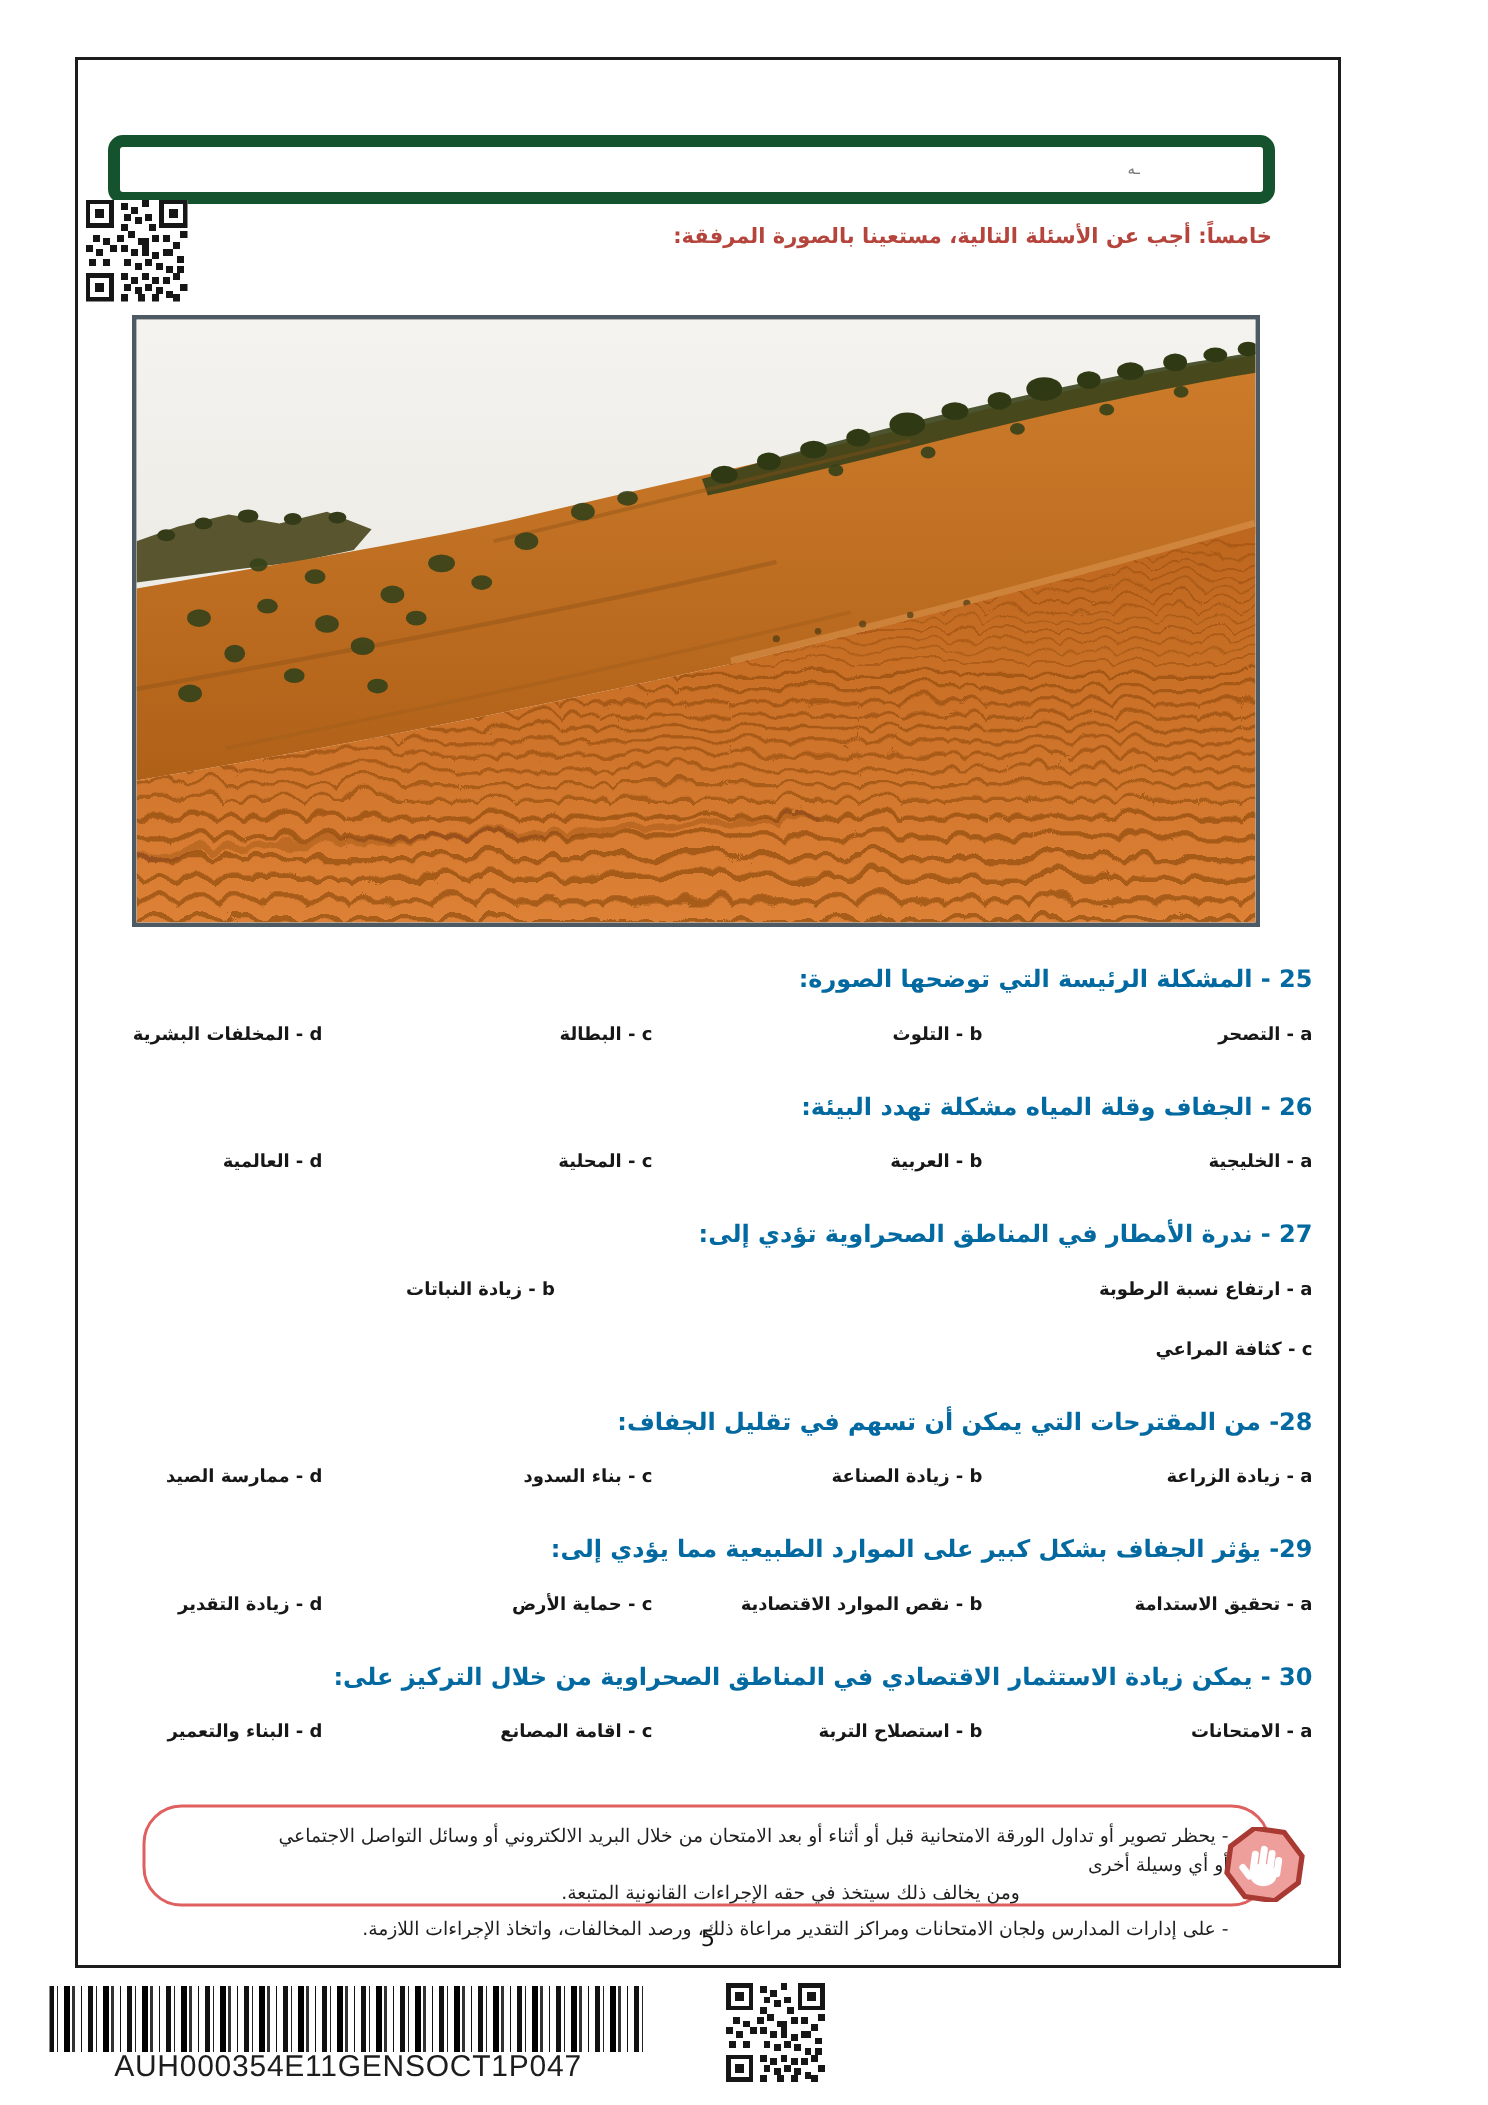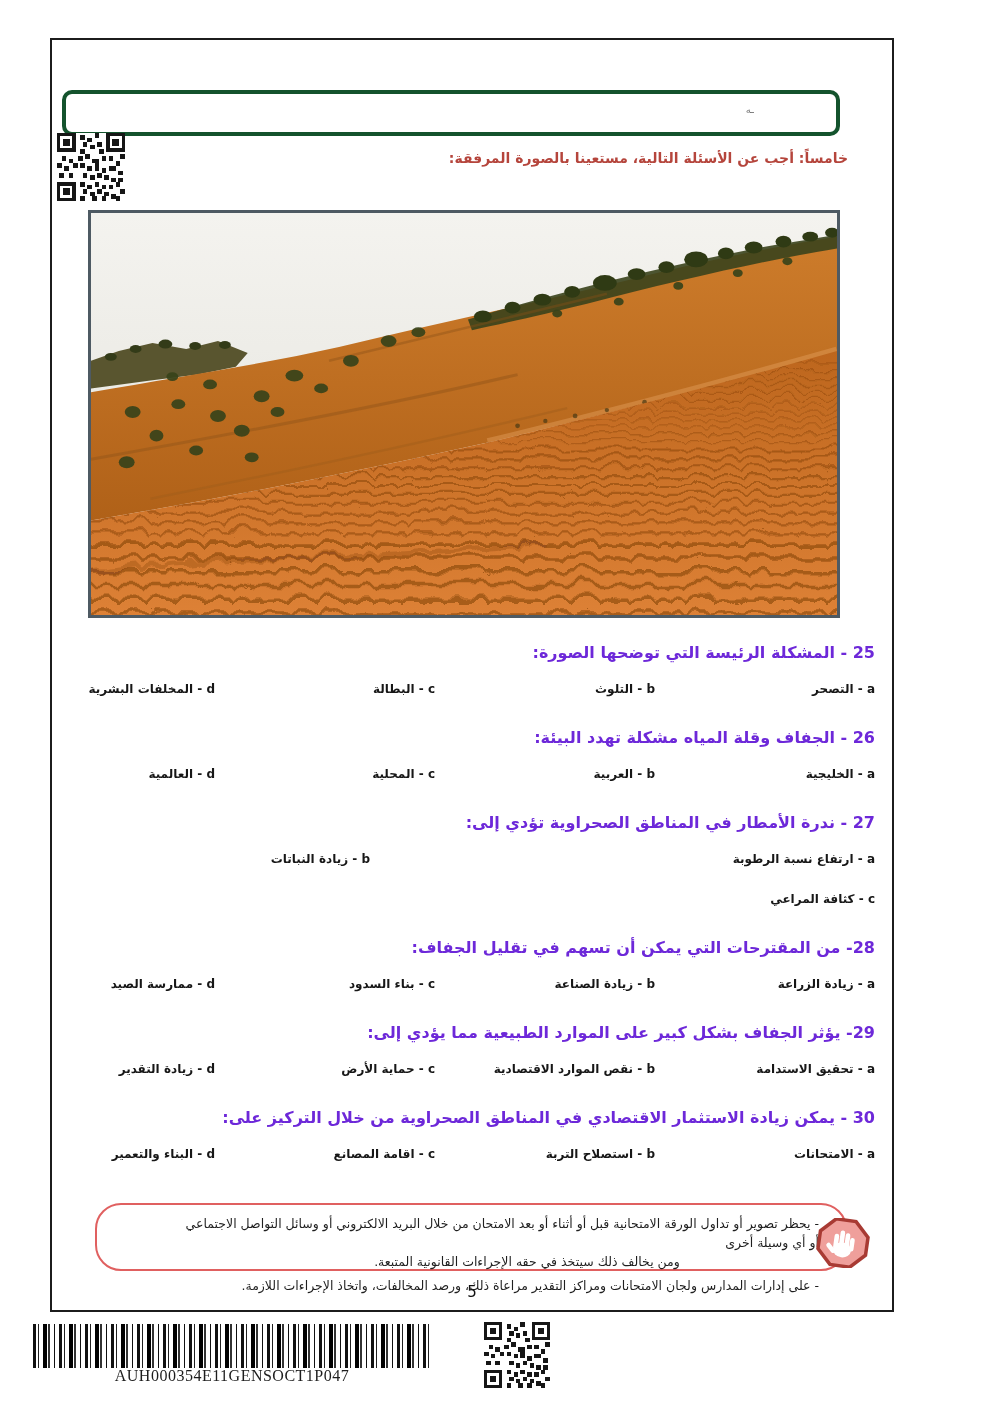--- a/index.html
+++ b/index.html
@@ -3,40 +3,40 @@
 <meta charset="utf-8">
 <style>
   * { margin:0; padding:0; box-sizing:border-box; }
   html,body { background:#ffffff; }
   body { font-family:"DejaVu Sans", sans-serif; }
   .page { position:relative; width:992px; height:1403px; background:#fff; overflow:hidden; }
 
   .frame { position:absolute; left:50px; top:38px; width:844px; height:1274px;
            border:2.5px solid #1c1c1c; }
 
-  .name-box { position:absolute; left:62px; top:90px; width:778px; height:46px;
-              border:4px solid #14532d; border-radius:10px; background:#fff; }
+  .name-box { position:absolute; left:72px; top:90px; width:778px; height:46px;
+              border:8px solid #14532d; border-radius:10px; background:#fff; }
   .name-box-mark { position:absolute; right:82px; top:10px; font-size:10px; color:#777; direction:rtl; }
 
   .qr { position:absolute; }
   .qr-top { left:57px; top:133px; width:68px; height:68px; }
   .qr-bottom { left:484px; top:1322px; width:66px; height:66px; }
 
   .section-title { position:absolute; right:144px; top:150px; direction:rtl;
                    font-size:14px; font-weight:bold; color:#b5453c;
                    text-underline-offset:5px;
                    text-decoration-thickness:1.5px; }
 
   .photo { position:absolute; left:88px; top:210px; width:752px; height:408px;
            border:3px solid #4e5a63; background:#e8e7e3; }
   .photo svg { display:block; width:100%; height:100%; }
 
   .questions { position:absolute; left:65px; top:642px; width:810px; direction:rtl; }
   .q { margin-bottom:27px; }
-  .q-head { color:#6d28d9; font-weight:700; font-size:16px; line-height:22px;
+  .q-head { color:#0369a1; font-weight:700; font-size:16px; line-height:22px;
             margin-bottom:14px; text-align:right; }
   .opts { display:grid; grid-template-columns:220px 220px 220px 1fr; }
   .opts.two { grid-template-columns:505px 1fr; row-gap:18px; }
   .opt { font-size:12px; font-weight:700; color:#171717; line-height:22px; text-align:right; }
 
   .notice-box { position:absolute; left:95px; top:1203px; width:752px; height:68px;
                 border:2.5px solid #e06060; border-radius:26px; direction:rtl;
                 padding:9px 26px 0 78px; color:#1f1f1f; font-size:12.5px; line-height:19px; }
   .notice-line2 { text-align:center; padding-left:60px; }
   .notice-line3 { margin-top:5px; }
@@ -45,21 +45,21 @@
 
   .page-number { position:absolute; left:50px; top:1283px; width:844px; text-align:center;
                  font-size:15px; color:#111; }
 
   .barcode { position:absolute; left:33px; top:1324px; width:398px; height:44px;
              background:repeating-linear-gradient(90deg,
                #111 0 3px, #fff 3px 5px, #222 5px 6px, #fff 6px 10px,
                #000 10px 14px, #fff 14px 15px, #333 15px 17px, #fff 17px 21px,
                #111 21px 22px, #fff 22px 26px); }
   .barcode-label { position:absolute; left:33px; top:1367px; width:398px; text-align:center;
-                   font-family:Liberation Serif, serif; font-size:16px; color:#1d1d1d;
+                   font-family:Liberation Sans, sans-serif; font-size:20px; color:#1d1d1d;
                    letter-spacing:0.5px; }
 </style>
 </head>
 <body>
 
 <div class="page">
 
   <svg width="0" height="0" style="position:absolute" aria-hidden="true">
     <defs>
       <g id="qr-glyph">

